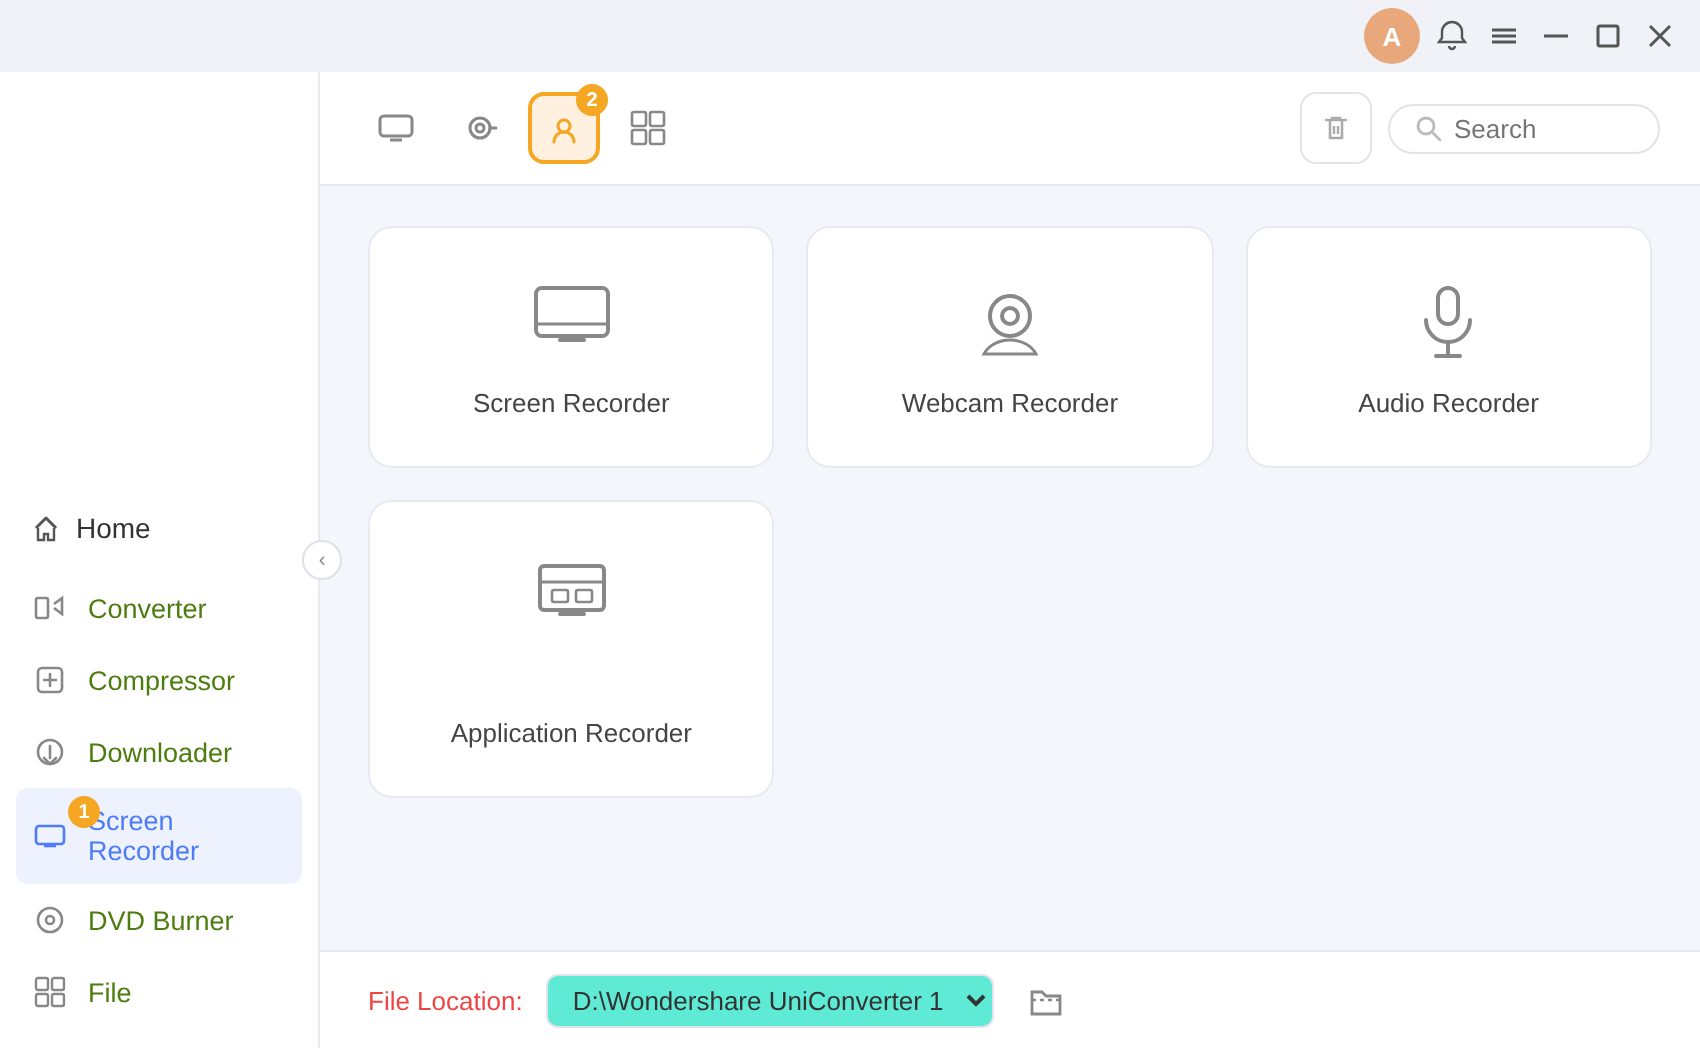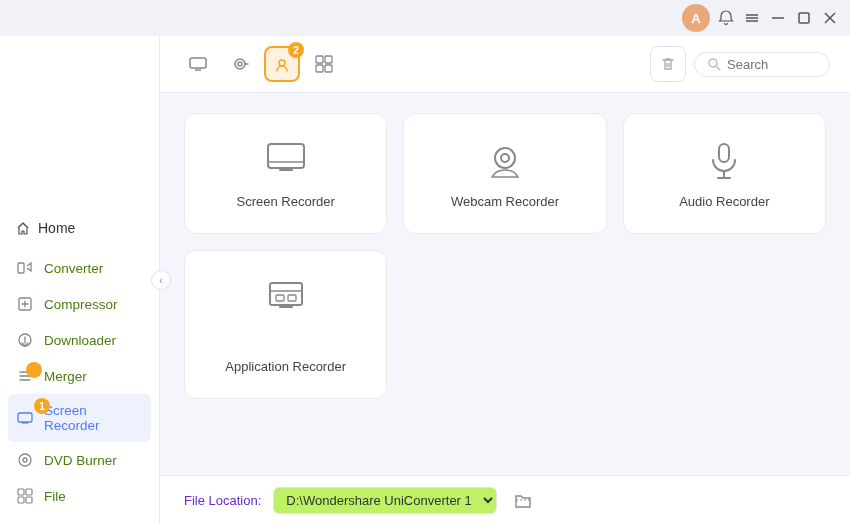--- a/index.html
+++ b/index.html
@@ -267,34 +267,34 @@
     .footer {
       background: white;
       padding: 10px 24px;
       display: flex;
       align-items: center;
       gap: 12px;
       border-top: 1px solid #e8eaf0;
     }
     .footer-label {
       font-size: 13px;
-      color: #6d28d9;
+      color: #ef4444;
     }
     .footer-path {
       display: flex;
       align-items: center;
       gap: 6px;
     }
     .footer-select {
       border: 1px solid #e0e3ec;
       border-radius: 6px;
       padding: 4px 8px;
       font-size: 13px;
       color: #333;
-      background: #bef264;
+      background: #5eead4;
       cursor: pointer;
     }
     .footer-folder-btn {
       width: 28px;
       height: 28px;
       display: flex;
       align-items: center;
       justify-content: center;
       cursor: pointer;
       color: #888;
@@ -377,29 +377,20 @@
       <span class="sidebar-icon">
         <svg width="18" height="18" viewBox="0 0 18 18" fill="none">
           <circle cx="9" cy="9" r="6" stroke="#888" stroke-width="1.3"></circle>
           <path d="M9 6v6M6 12l3 3 3-3" stroke="#888" stroke-width="1.3" stroke-linecap="round"></path>
         </svg>
       </span>
       <span>Downloader</span>
     </div>
 
 
-    <div class="sidebar-item">
-      <span class="sidebar-icon">
-        <svg width="18" height="18" viewBox="0 0 18 18" fill="none">
-          <path d="M4 5h10M4 9h10M4 13h10" stroke="#888" stroke-width="1.3" stroke-linecap="round"></path>
-        </svg>
-      </span>
-      <span>Merger</span>
-      <span class="badge"></span>
-    </div>
 
     <div class="sidebar-item active">
       <span class="sidebar-icon">
         <svg width="18" height="18" viewBox="0 0 18 18" fill="none">
           <rect x="2" y="4" width="14" height="9" rx="1.5" stroke="#4e7cf6" stroke-width="1.3"></rect>
           <line x1="6" y1="14" x2="12" y2="14" stroke="#4e7cf6" stroke-width="1.3"></line>
         </svg>
       </span>
       <span style="color:#4e7cf6;">Screen Recorder</span>
       <span class="badge">1</span>

